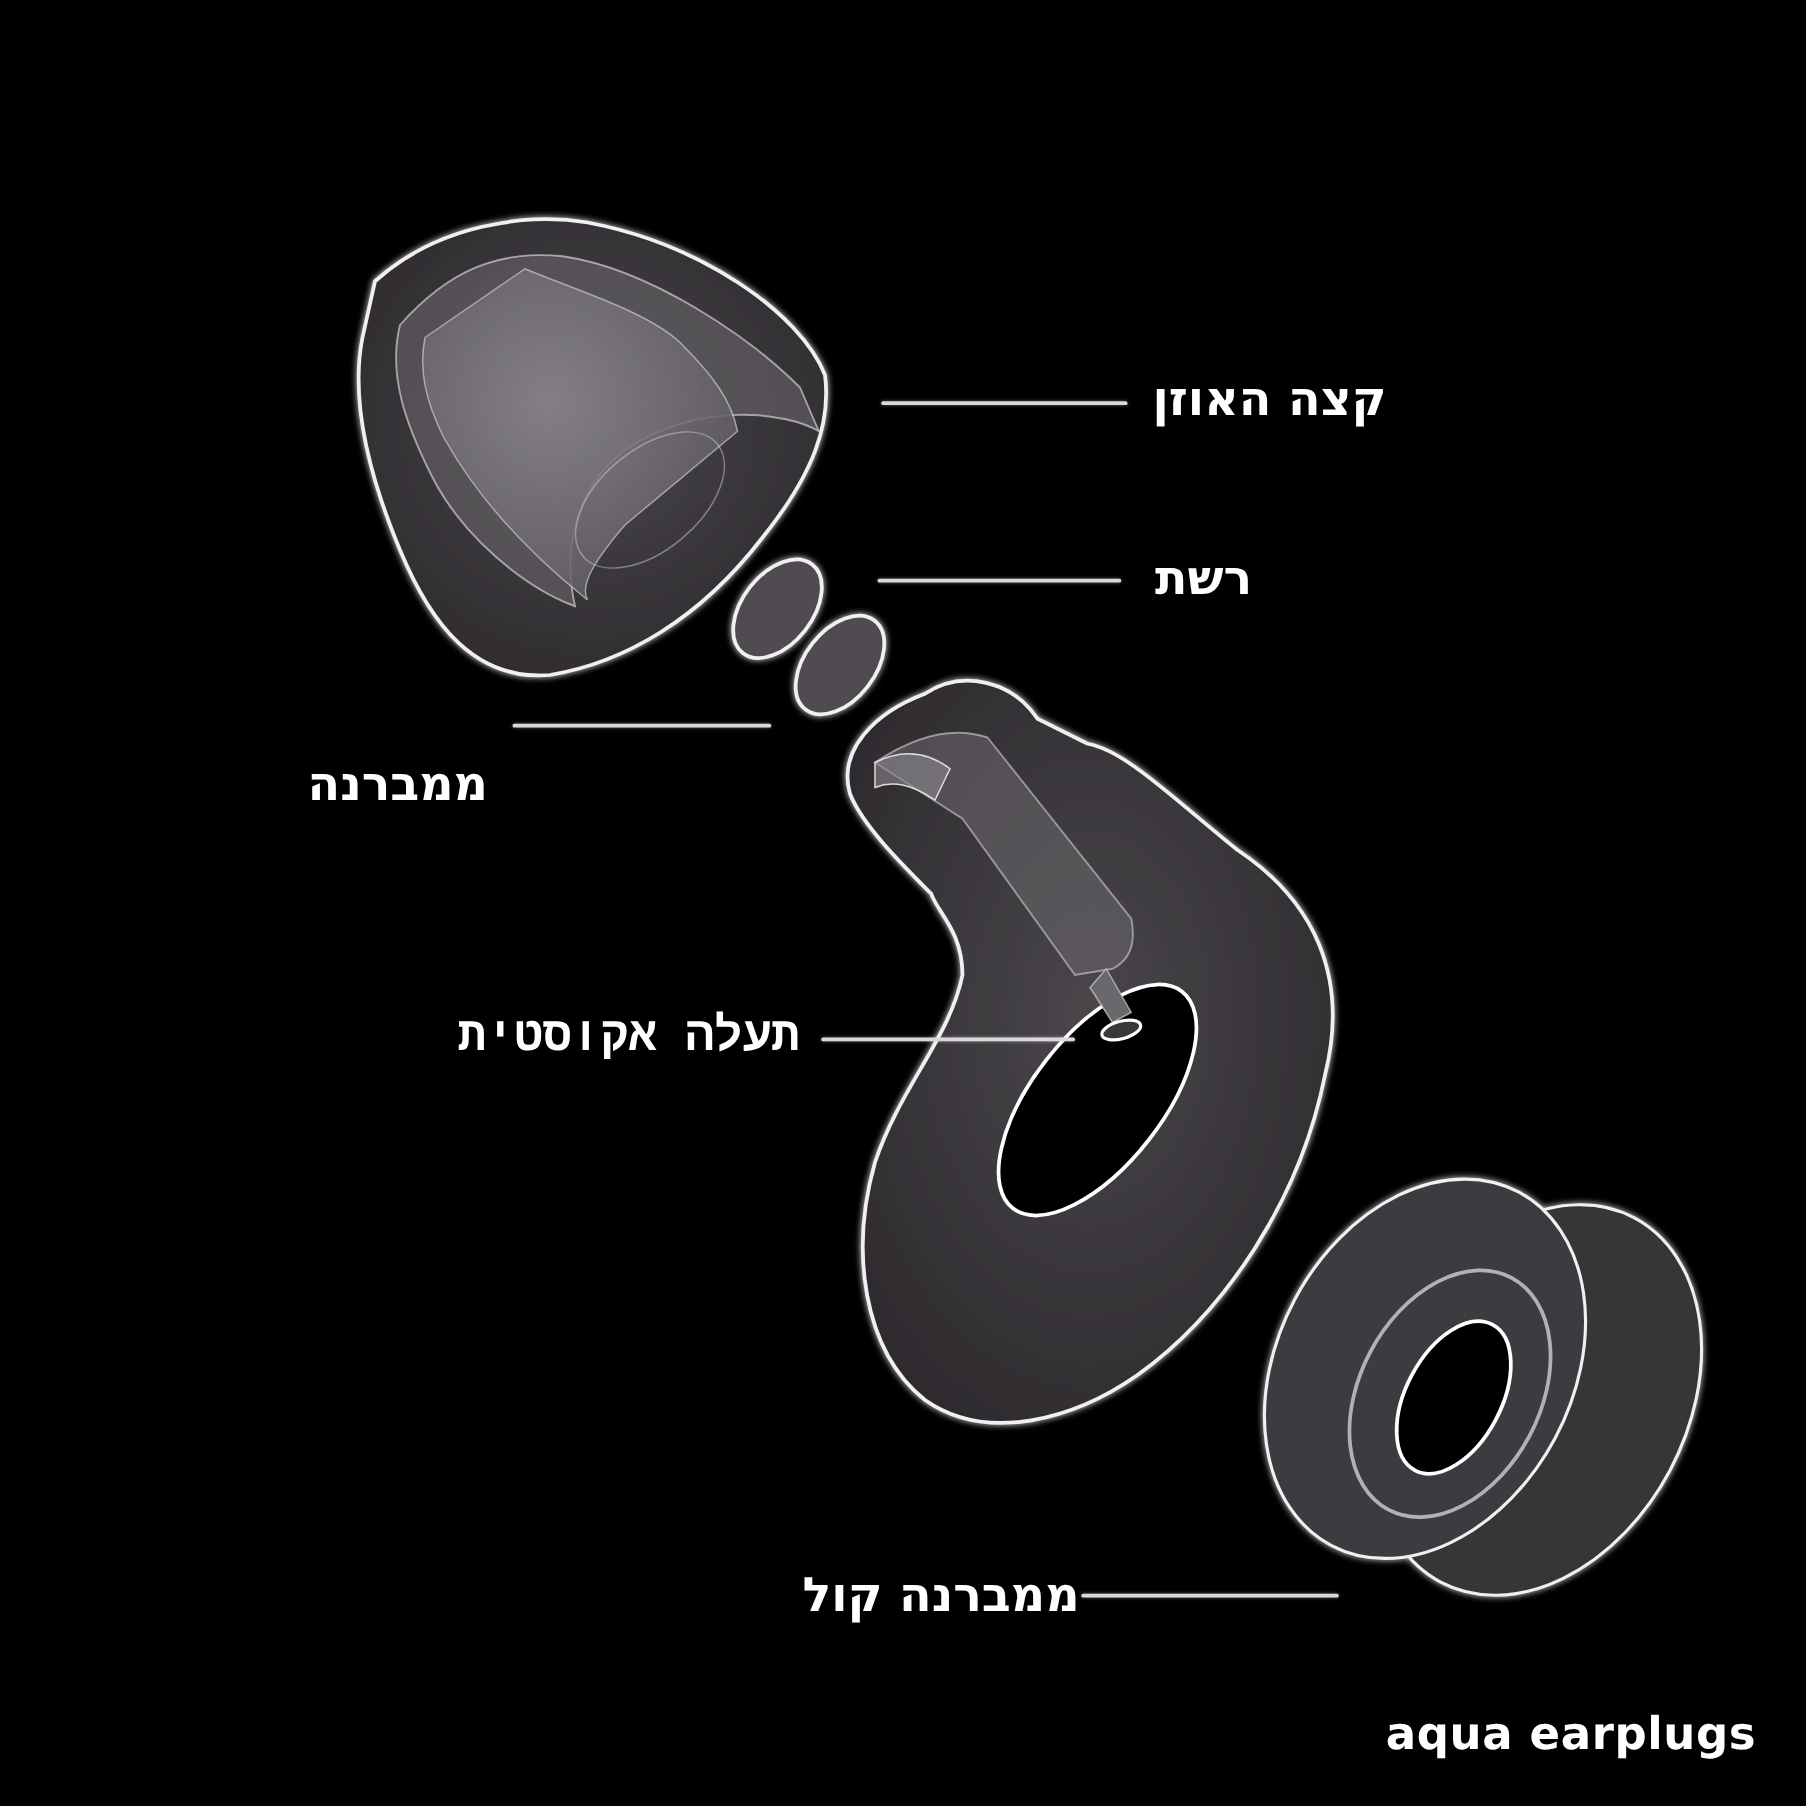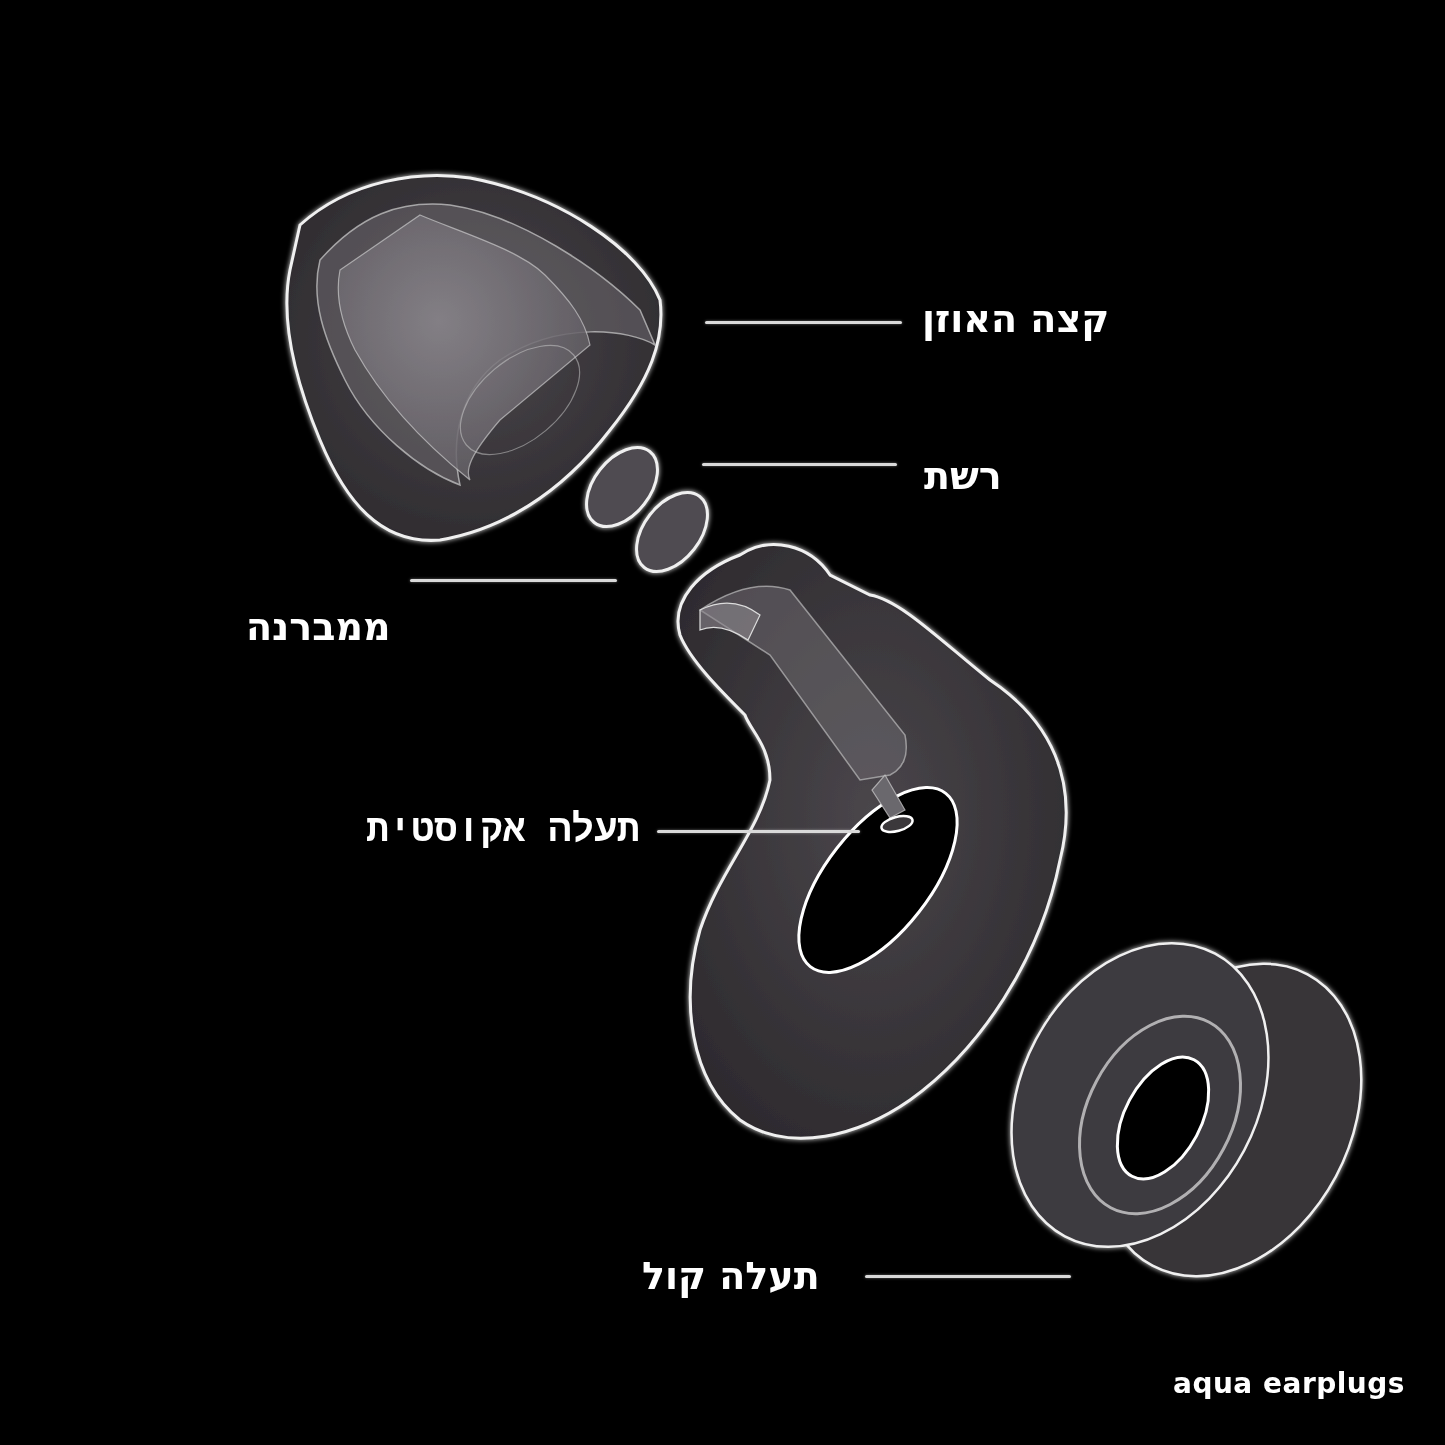--- a/index.html
+++ b/index.html
@@ -5,21 +5,21 @@
   html, body { margin: 0; padding: 0; background: #000; }
   body { width: 1445px; height: 1445px; position: relative; overflow: hidden; font-family: "DejaVu Sans", sans-serif; }
   #diagram { position: absolute; left: 0; top: 0; width: 1445px; height: 1445px; }
   .label {
     position: absolute; color: #fff; font-weight: bold; font-size: 38px;
     direction: rtl; white-space: nowrap; line-height: 1; letter-spacing: 0px;
     font-family: "DejaVu Sans", sans-serif;
   }
   .leader { position: absolute; height: 3px; background: #d9d9d9; border-radius: 2px; box-shadow: 0 0 3px rgba(255,255,255,0.4); }
   .logo {
-    position: absolute; right: 40px; top: 1370px; color: #fff; font-size: 28px;
+    position: absolute; right: 40px; top: 1370px; color: #fff; font-size: 36px;
     font-weight: bold; font-family: "DejaVu Sans", sans-serif; letter-spacing: 0.5px; line-height: 1; margin-left: 34px;
   }
 </style>
 </head>
 <body>
 
 <svg id="diagram" viewBox="0 0 1445 1445" xmlns="http://www.w3.org/2000/svg">
   <defs>
     <radialGradient id="fillGrey" cx="50%" cy="45%" r="60%">
       <stop offset="0%" stop-color="#4a464b"></stop>
@@ -69,24 +69,24 @@
     <ellipse cx="1140" cy="1095" rx="118" ry="160" transform="rotate(28 1140 1095)" fill="#3e3b40" stroke="#f0f0f0" stroke-width="2.5"></ellipse>
     <ellipse cx="1160" cy="1115" rx="72" ry="105" transform="rotate(28 1160 1115)" fill="none" stroke="#ffffff" stroke-width="3" stroke-opacity="0.6"></ellipse>
     <ellipse cx="1163" cy="1118" rx="38" ry="66" transform="rotate(28 1163 1118)" fill="#000" stroke="#ffffff" stroke-width="3"></ellipse>
   </g>
 </svg>
 
 <div class="leader" style="left:705px; top:321px; width:197px;"></div>
 <div class="label" style="left:922px; top:300px;">קצה האוזן</div>
 
 <div class="leader" style="left:702px; top:463px; width:195px;"></div>
-<div class="label" style="left:924px; top:443px;margin-top:14px;">רשת</div>
+<div class="label" style="left:924px; top:443px;">רשת</div>
 
 <div class="leader" style="left:410px; top:579px; width:207px;"></div>
 <div class="label" style="left:246px; top:560px;margin-top:48px;">ממברנה</div>
 
 <div class="leader" style="left:657px; top:830px; width:203px;"></div>
 <div class="label" style="left:366px; top:812px;font-family:Liberation Mono, monospace;">תעלה אקוסטית</div>
 
 <div class="leader" style="left:865px; top:1275px; width:206px;"></div>
-<div class="label" style="left:642px; top:1257px;">תעלה קול</div>
+<div class="label" style="left:642px; top:1257px;">ממברנה קול</div>
 
 <div class="logo">aqua earplugs</div>
 
 </body></html>

